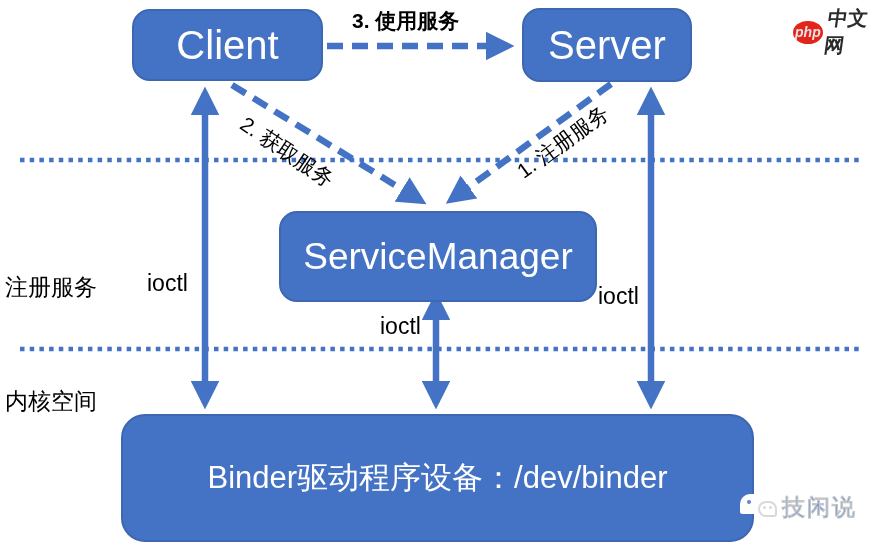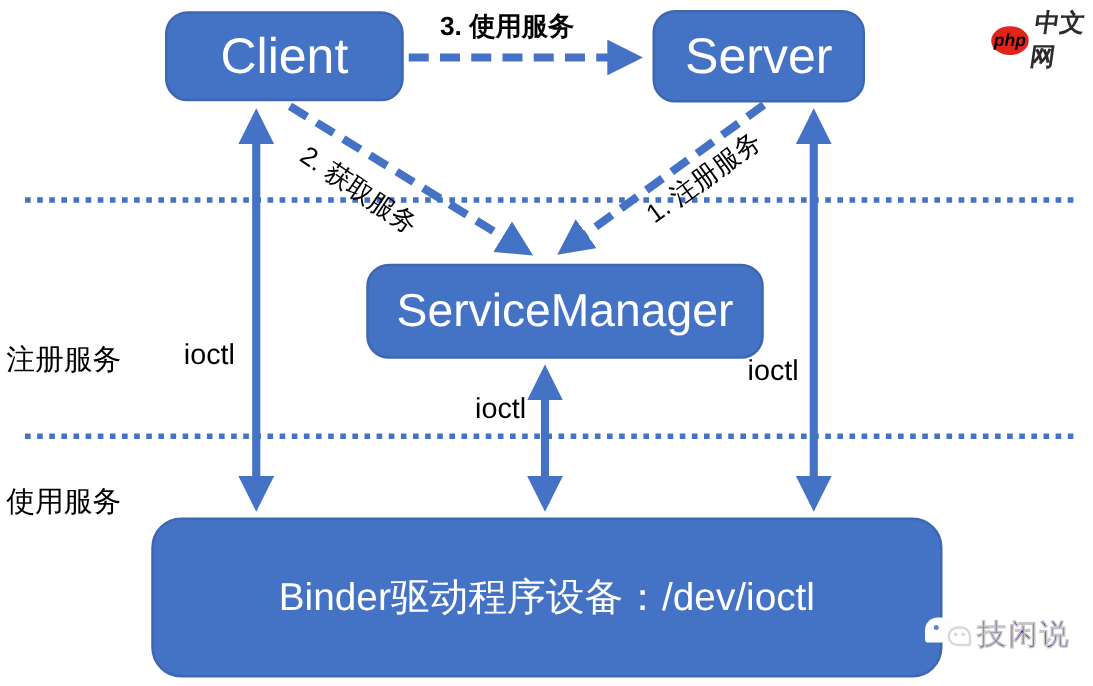--- a/index.html
+++ b/index.html
@@ -11,49 +11,49 @@
   .dotline{stroke:#4472C4;stroke-width:4.5;stroke-dasharray:4.5 5.2;fill:none;}
   .dash{stroke:#4472C4;stroke-width:6.5;stroke-dasharray:16 9;fill:none;}
   .solid{stroke:#4472C4;stroke-width:6.5;fill:none;}
   .node{
     position:absolute;background:#4472C4;border:2px solid #3D67B1;border-radius:18px;
     color:#fff;display:flex;align-items:center;justify-content:center;
     box-sizing:border-box;text-align:right;
   }
   .node-client{left:132px;top:9px;width:191px;height:72px;font-size:40px;}
   .node-server{left:522px;top:8px;width:170px;height:74px;font-size:40px;}
-  .node-sm{left:293px;top:211px;width:318px;height:76px;font-size:37px;}
+  .node-sm{left:279px;top:211px;width:318px;height:91px;font-size:37px;}
   .node-binder{left:121px;top:414px;width:633px;height:128px;border-radius:24px;
     flex-direction:row;font-size:31px;line-height:40px;}
   .lbl{position:absolute;color:#000;white-space:nowrap;}
   .lbl-use{left:352px;top:7px;font-size:21px;font-weight:bold;}
   .lbl-get{left:287px;top:152px;font-size:21px;transform:translate(-50%,-50%) rotate(34deg);}
   .lbl-reg{left:563px;top:142px;font-size:21px;transform:translate(-50%,-50%) rotate(-36deg);}
   .lbl-ioctl-c{left:147px;top:270px;font-size:23px;}
   .lbl-ioctl-sm{left:380px;top:313px;font-size:23px;}
   .lbl-ioctl-s{left:598px;top:283px;font-size:23px;}
   .lbl-user{left:5px;top:272px;font-size:23px;}
   .lbl-kernel{left:5px;top:386px;font-size:23px;}
   .logo{position:absolute;left:793px;top:5px;display:flex;align-items:center;gap:3px;}
   .logo-badge{
-    width:37px;height:23px;background:#E2241B;border-radius:50%;color:#000000;
+    width:37px;height:23px;background:#E2241B;border-radius:50%;color:#e5e5e5;
     font-size:14px;font-weight:bold;font-style:italic;display:flex;
     align-items:center;justify-content:center;
   }
   .logo-name{font-size:20px;font-weight:bold;color:#2b2b2b;transform:skewX(-8deg);}
   .watermark{position:absolute;left:738px;top:490px;display:flex;align-items:center;}
   .wm-icon{position:relative;width:40px;height:34px;}
   .wm-bub1{position:absolute;left:2px;top:4px;width:24px;height:20px;background:#fdfdfd;
     border-radius:12px 12px 12px 3px;}
   .wm-eye1{position:absolute;left:9px;top:10px;width:4px;height:4px;border-radius:50%;background:#5b87cd;}
   .wm-bub2{position:absolute;left:20px;top:11px;width:19px;height:16px;background:rgba(255,255,255,0.6);
     border:2px solid #d9d9d9;border-radius:10px 10px 3px 10px;box-sizing:border-box;}
   .wm-eye2a{position:absolute;left:25px;top:16px;width:3px;height:3px;border-radius:50%;background:#d9d9d9;}
   .wm-eye2b{position:absolute;left:31px;top:16px;width:3px;height:3px;border-radius:50%;background:#d9d9d9;}
-  .wm-text{font-size:23px;letter-spacing:2px;color:#4c1d95;
+  .wm-text{font-size:23px;letter-spacing:2px;color:#3b82f6;
     -webkit-text-stroke:1.2px #c6c6c6;margin-left:4px;}
 </style>
 </head>
 <body>
 
 <div class="stage">
 
   <svg class="wires" viewBox="0 0 874 549">
     <defs>
       <marker id="ah" viewBox="0 0 4 4" markerWidth="4.4" markerHeight="4.4" refX="3.1" refY="2" orient="auto-start-reverse">
@@ -74,31 +74,31 @@
     <span>Client</span>
   </div>
   <div class="node node-server">
     <span>Server</span>
   </div>
   <div class="node node-sm">
     <span>ServiceManager</span>
   </div>
   <div class="node node-binder">
     <span>Binder驱动程序</span>
-    <span>设备：/dev/ioctl</span>
+    <span>设备：/dev/binder</span>
   </div>
 
   <div class="lbl lbl-use">3. 使用服务</div>
   <div class="lbl lbl-get">2. 获取服务</div>
   <div class="lbl lbl-reg">1. 注册服务</div>
   <div class="lbl lbl-ioctl-c">ioctl</div>
   <div class="lbl lbl-ioctl-sm">ioctl</div>
   <div class="lbl lbl-ioctl-s">ioctl</div>
   <div class="lbl lbl-user">注册服务</div>
-  <div class="lbl lbl-kernel">使用服务</div>
+  <div class="lbl lbl-kernel">内核空间</div>
 
   <div class="logo">
     <div class="logo-badge">php</div>
     <div class="logo-name">中文网</div>
   </div>
 
   <div class="watermark">
     <div class="wm-icon">
       <div class="wm-bub1"></div>
       <div class="wm-eye1"></div>

